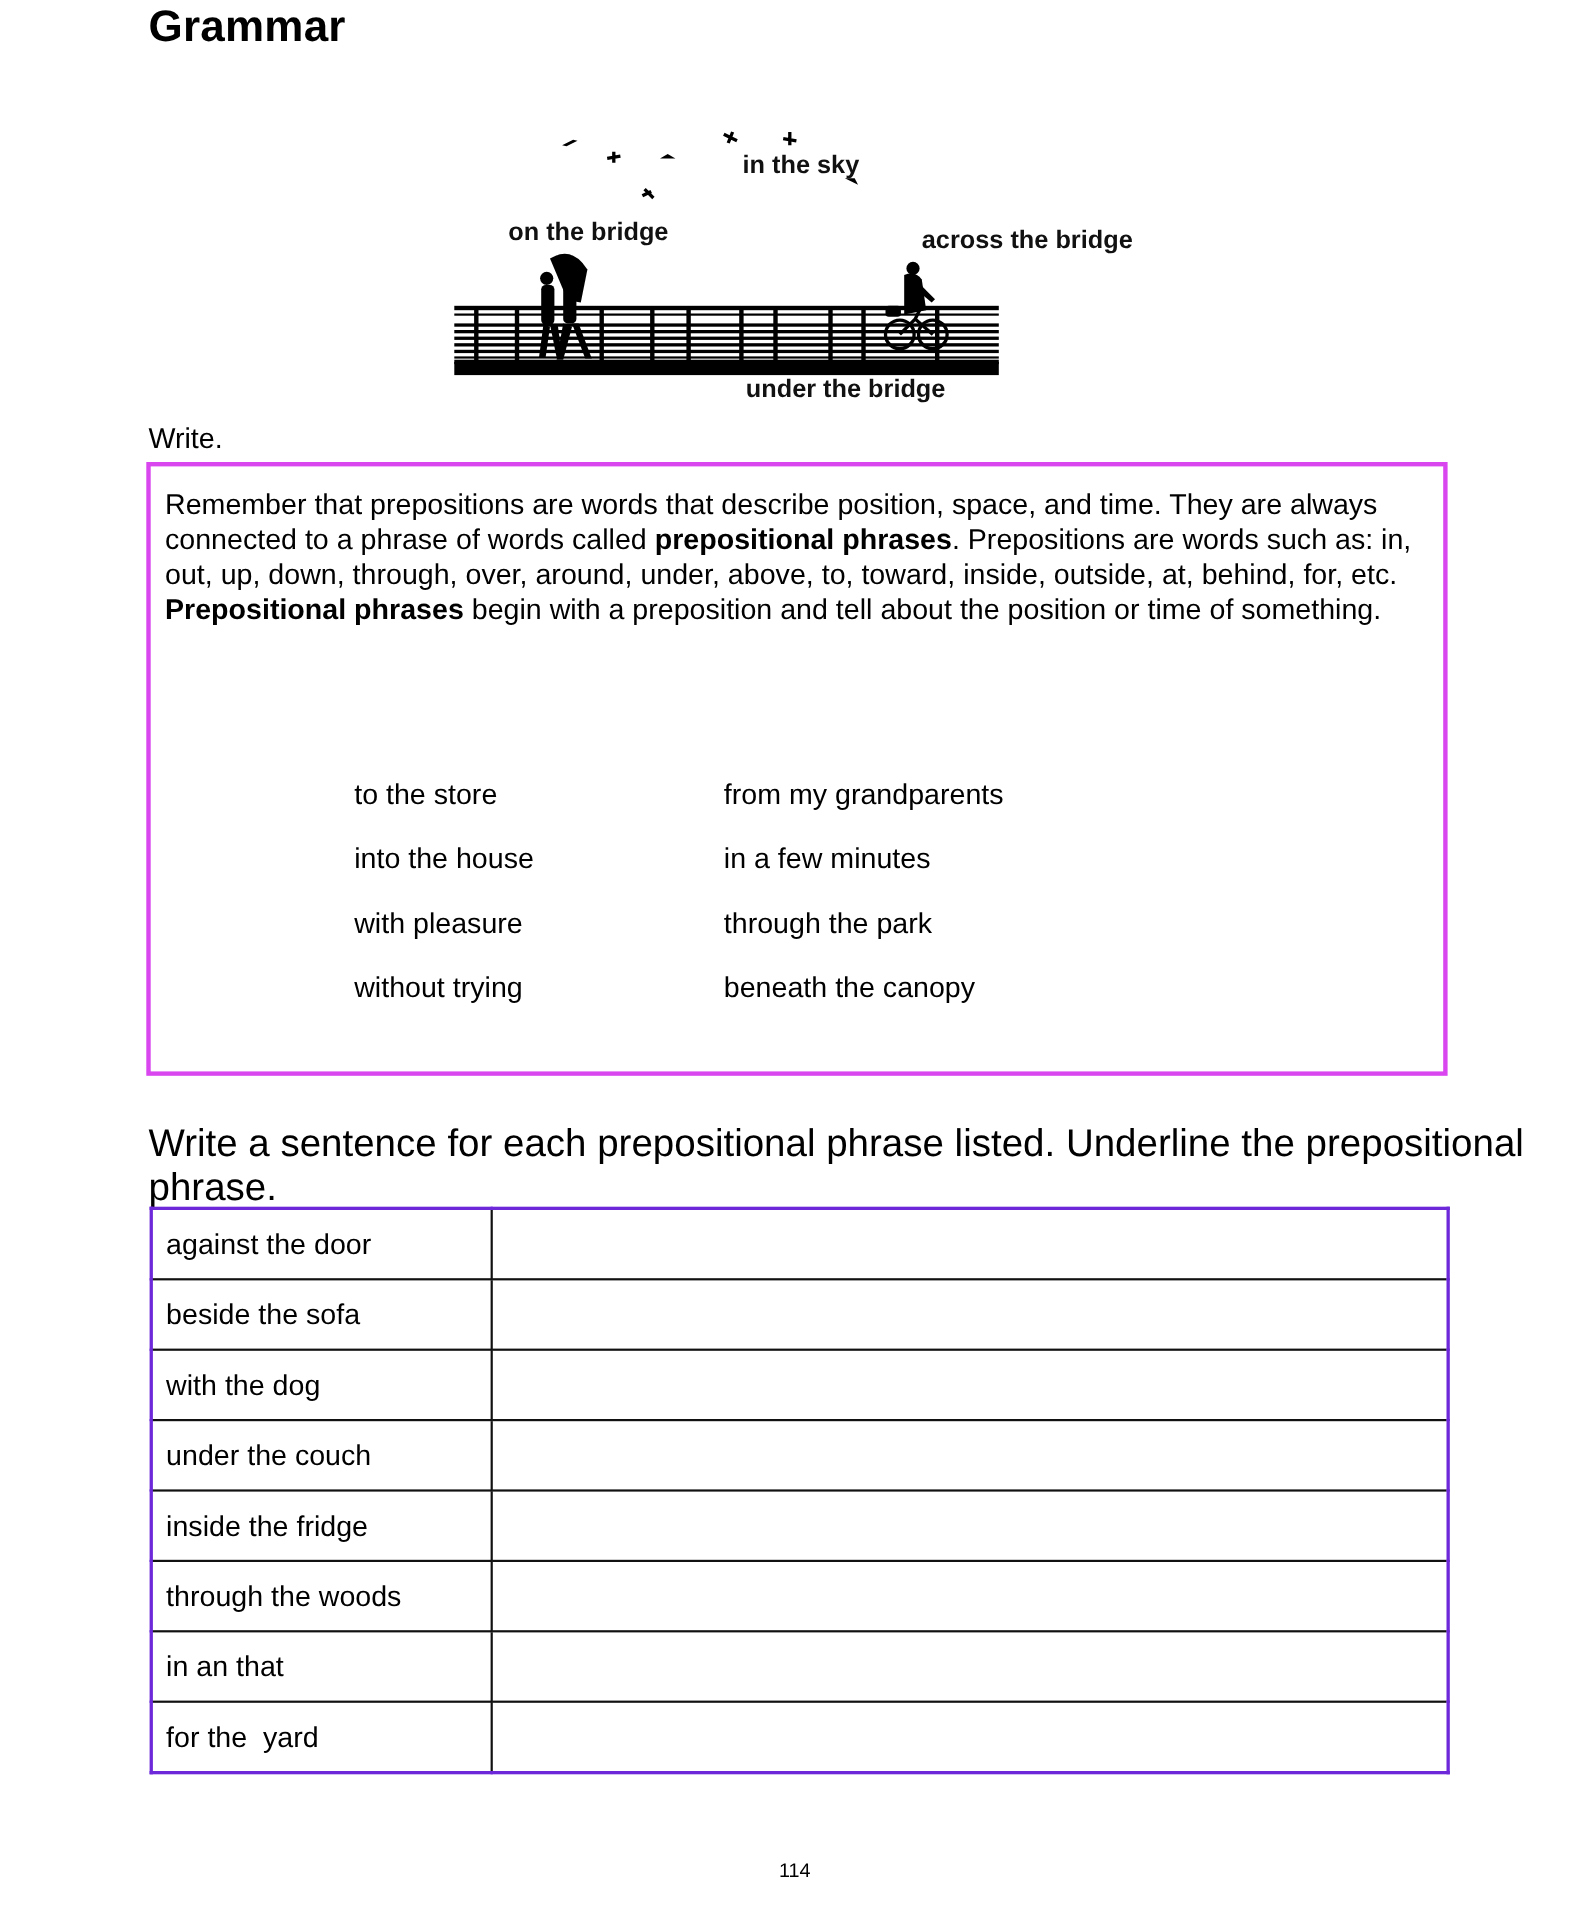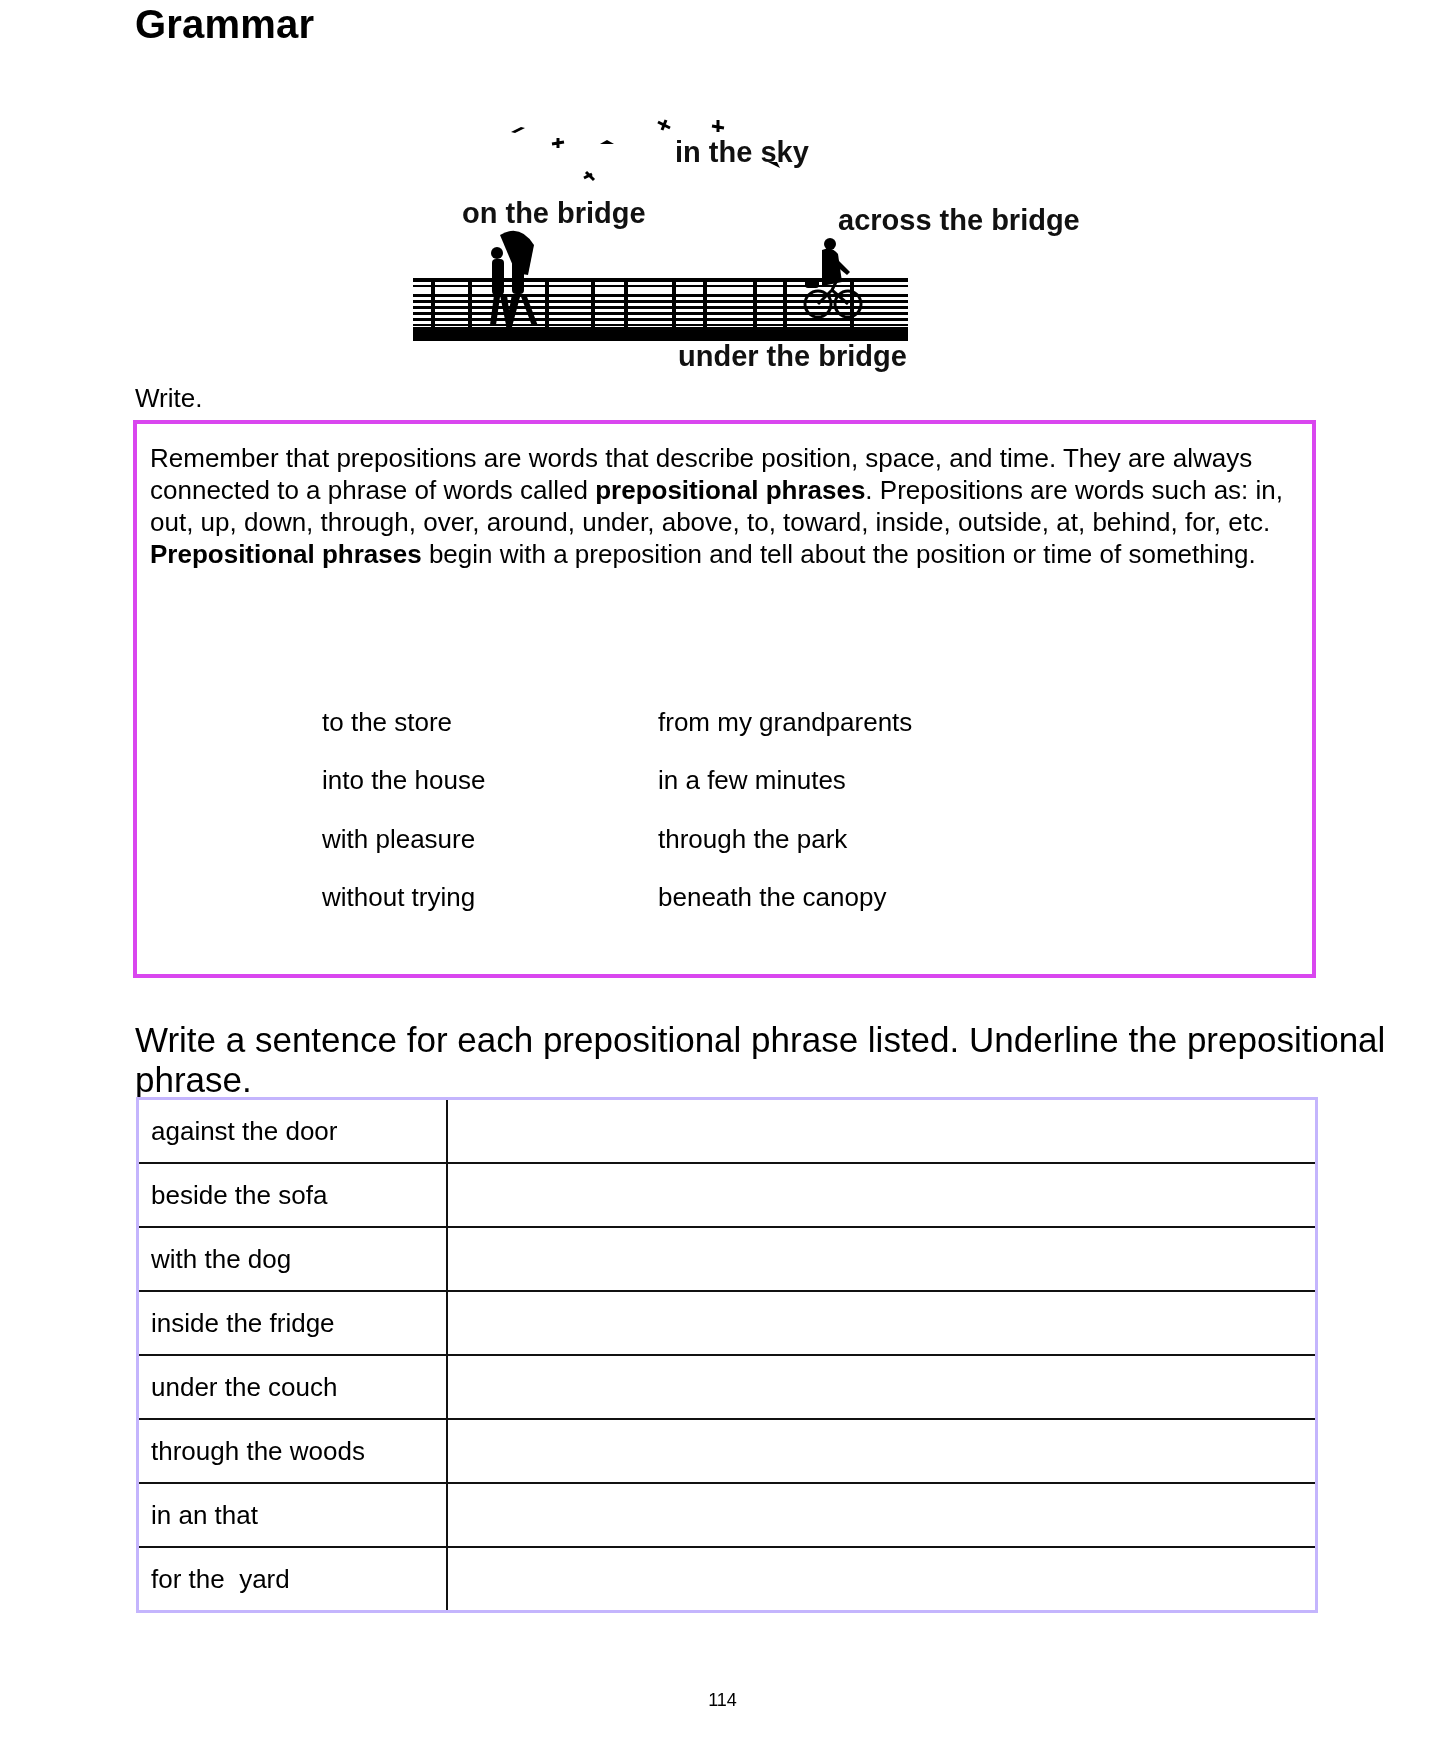--- a/index.html
+++ b/index.html
@@ -3,37 +3,37 @@
 <meta charset="utf-8">
 <style>
   html, body { margin: 0; padding: 0; background: #ffffff; }
   body {
     width: 1445px; height: 1738px; position: relative; overflow: hidden;
     font-family: "Liberation Sans", sans-serif; color: #000;
   }
   .abs { position: absolute; }
   .title { left: 135px; top: 2px; font-size: 40px; font-weight: bold; letter-spacing: 0.2px; }
   .illus { left: 400px; top: 100px; width: 650px; height: 270px; }
-  .illus-label { position: absolute; font-weight: bold; font-size: 29px; color: #111; white-space: nowrap; }
+  .illus-label { position: absolute; font-weight: bold; font-size: 23px; color: #111; white-space: nowrap; }
   .read { left: 135px; top: 383px; font-size: 26px; }
   .box {
     left: 133px; top: 420px; width: 1175px; height: 550px;
     border: 4px solid #d946ef; background: #fff;
   }
   .box-text {
     position: absolute; left: 13px; top: 18px; width: 1160px;
     font-size: 26px; line-height: 32px;
   }
   .box-text b { font-weight: bold; }
   .examples-intro { position: absolute; left: 13px; top: 208px; font-size: 26px; }
   .ex { position: absolute; font-size: 26px; white-space: nowrap; }
   .instruction { left: 135px; top: 1020px; font-size: 35px; }
   table.practice {
     position: absolute; left: 136px; top: 1097px; width: 1182px;
-    border-collapse: collapse; border: 3px solid #c4b5fd;
+    border-collapse: collapse; border: 3px solid #6d28d9;
   }
   table.practice td {
     border: 2px solid #111; height: 62px; font-size: 26px; padding: 0 12px; vertical-align: middle;
   }
   table.practice td.phrase { width: 283px; white-space: pre; }
   .pagenum { left: 0; width: 1445px; top: 1690px; text-align: center; font-size: 18px; }
 </style>
 </head>
 <body>
 
@@ -133,25 +133,25 @@
       </tr>
     <tr>
         <td class="phrase">beside the sofa</td>
         <td></td>
       </tr>
     <tr>
         <td class="phrase">with the dog</td>
         <td></td>
       </tr>
     <tr>
-        <td class="phrase">inside the fridge</td>
+        <td class="phrase">under the couch</td>
         <td></td>
       </tr>
     <tr>
-        <td class="phrase">under the couch</td>
+        <td class="phrase">inside the fridge</td>
         <td></td>
       </tr>
     <tr>
         <td class="phrase">through the woods</td>
         <td></td>
       </tr>
     <tr>
         <td class="phrase">in an that</td>
         <td></td>
       </tr>

